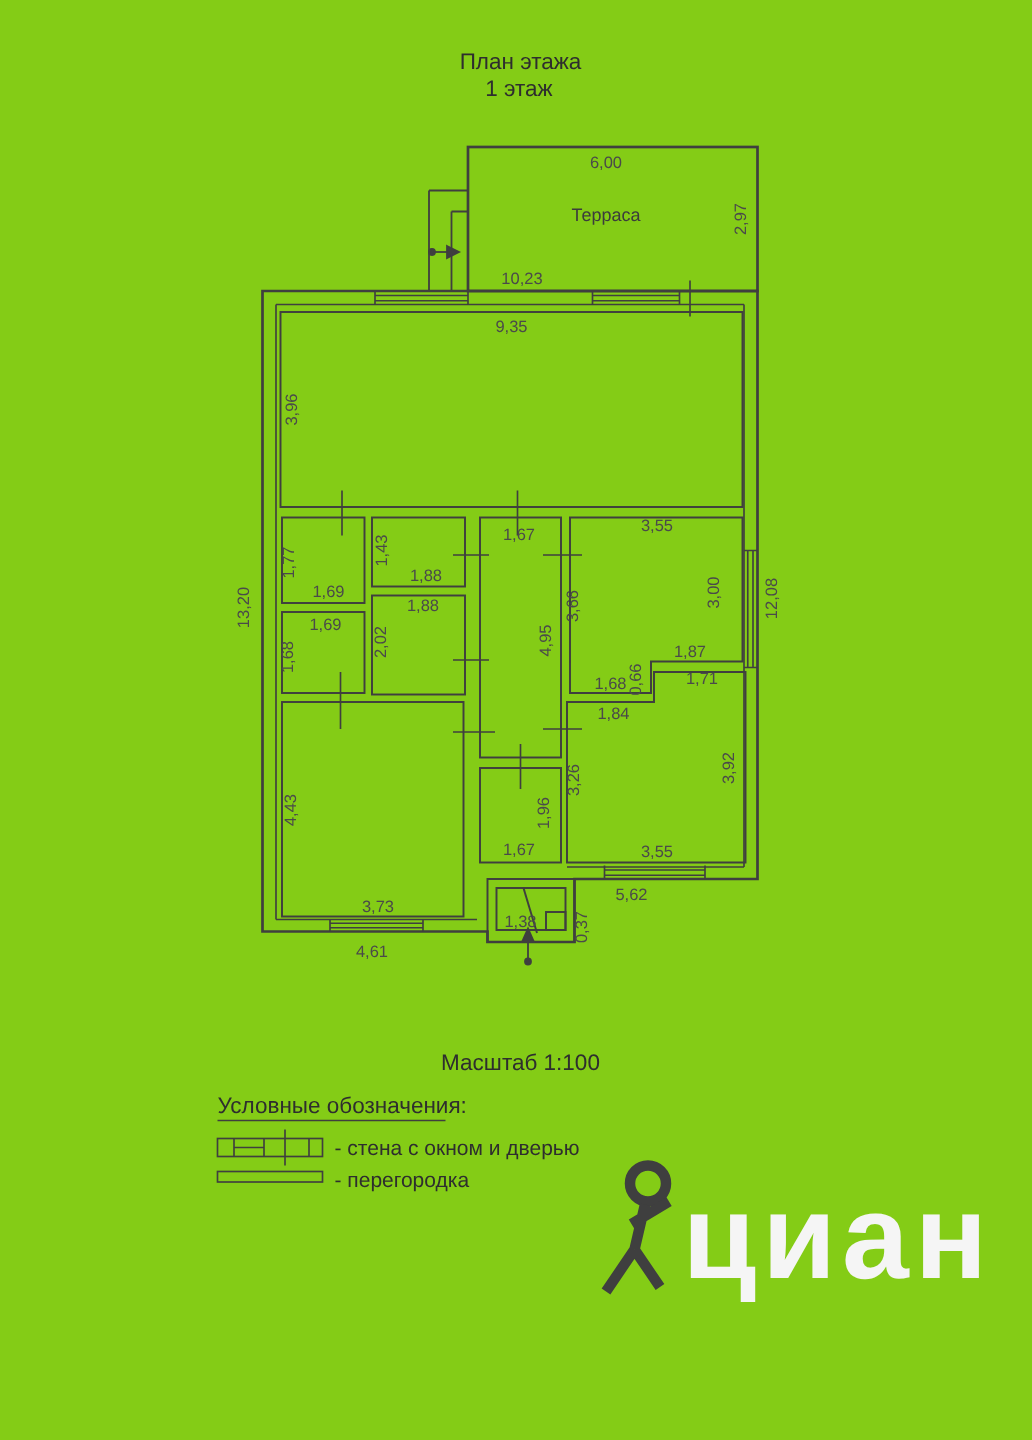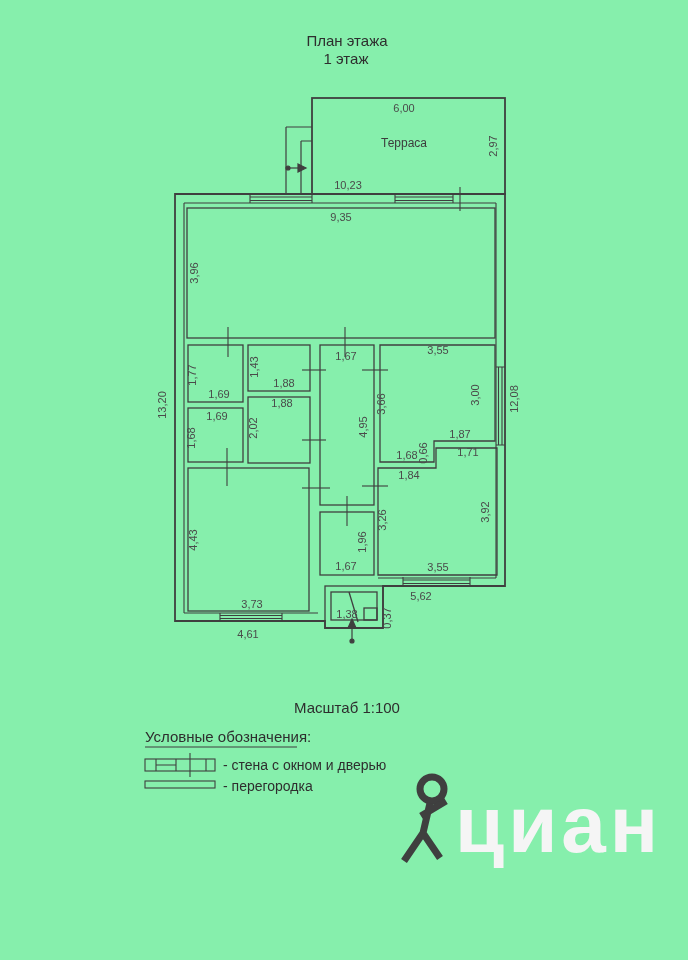--- a/index.html
+++ b/index.html
@@ -1,16 +1,16 @@
 <!DOCTYPE html>
 <html><head>
 <meta charset="utf-8">
 <style>
   html,body{margin:0;padding:0;background:#ffffff;}
-  .page{position:relative;width:688px;height:960px;background:#86efac;overflow:hidden;
+  .page{position:relative;width:688px;height:960px;background:#84cc16;overflow:hidden;
         font-family:"Liberation Sans", sans-serif;}
   svg{position:absolute;left:0;top:0;}
   svg text{font-family:"Liberation Sans", sans-serif;fill:#4a4a4a;}
   .t-title{font-size:15px;fill:#2e2e2e;}
   .t-dim{font-size:11px;}
   .t-room{font-size:12px;fill:#3c3c3c;}
   .t-legend{font-size:14px;fill:#2e2e2e;}
   .wm-text{font-size:80px;font-weight:bold;fill:#f5f5f5;letter-spacing:4px;}
   .ln{stroke:#3f3f3f;fill:none;}
 </style>

